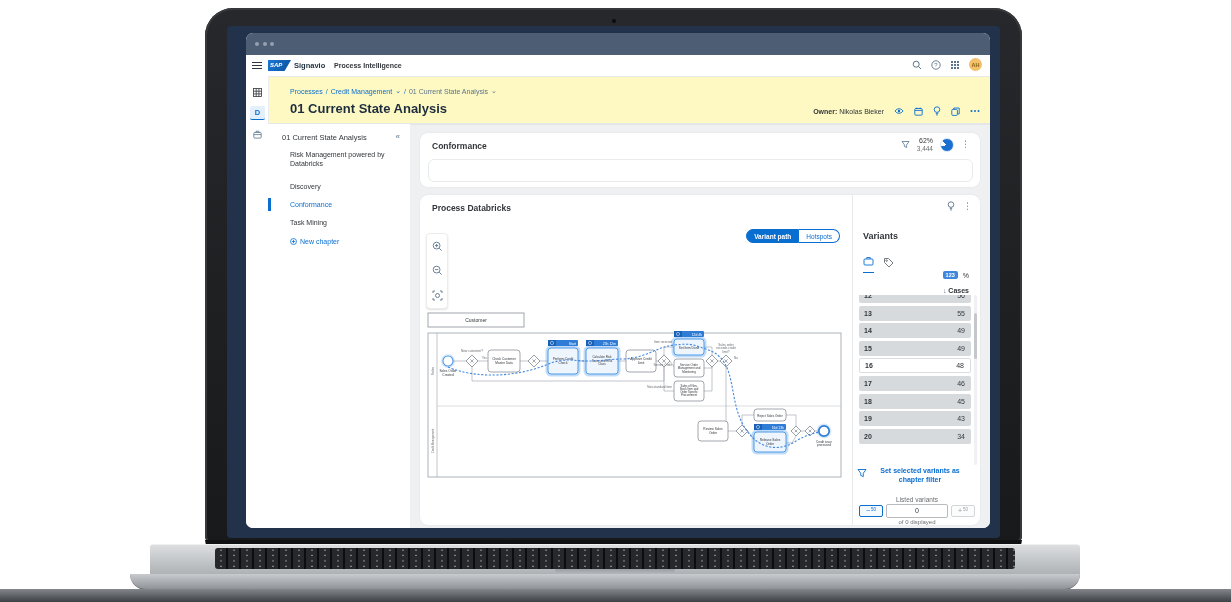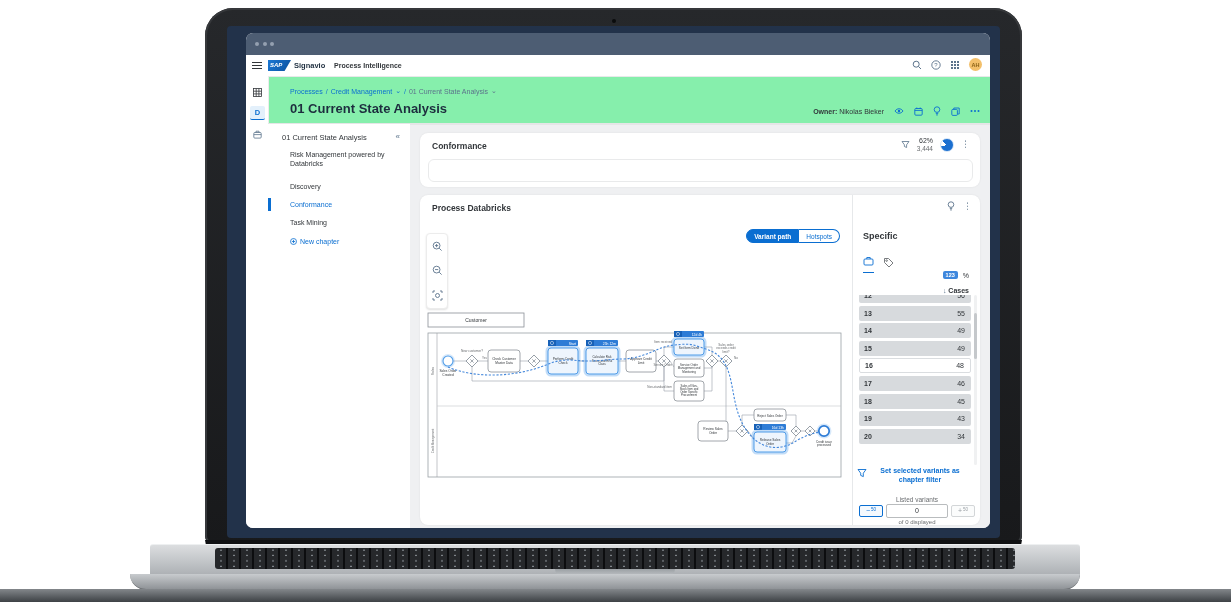--- a/index.html
+++ b/index.html
@@ -16,21 +16,21 @@
       repeating-linear-gradient(90deg,#26282b 0 11px,#0c0d0f 11px 13px),
       repeating-linear-gradient(0deg,#26282b 0 4.4px,#0c0d0f 4.4px 5.4px);
     background-size:13px 5.4px,auto,auto}
   .trackpad-notch{position:absolute;left:50%;top:24px;transform:translateX(-50%);width:120px;height:8px;background:linear-gradient(#9ba0a4,#c3c6c9);border-radius:0 0 12px 12px}
   .base-front{position:absolute;left:130px;top:574px;width:950px;height:15px;background:linear-gradient(#c8cbce,#8f9397);border-radius:0 0 16px 16px;border-bottom:1px solid #6f7376}
   .floor{position:absolute;left:0;top:589px;width:1231px;height:13px;background:linear-gradient(#83878b,#3d4145)}
   
   .window{position:absolute;left:19px;top:7px;width:744px;height:495px;background:#fff;border-radius:7px;overflow:hidden}
   .chrome{height:22px;background:#4d5d73;display:flex;align-items:center;padding-left:9px;gap:3.5px}
   .tdot{width:4px;height:4px;border-radius:50%;background:#94a0b0}
-  .app{position:relative;width:744px;height:352px;background:#86efac}
+  .app{position:relative;width:744px;height:352px;background:#fef9c3}
   
   .topbar{position:absolute;left:0;top:0;width:744px;height:21px;border-bottom:1px solid #e8e9ea;background:#fff}
   .burger{position:absolute;left:6px;top:7px;width:10px;height:7px;display:flex;flex-direction:column;justify-content:space-between;cursor:pointer}
   .burger span{display:block;height:1.2px;background:#32363a}
   .saplogo{position:absolute;left:22px;top:5px;width:23px;height:11px;background:linear-gradient(120deg,#1b78d4,#0a4f9e);clip-path:polygon(0 0,100% 0,72% 100%,0 100%);color:#fff;font-size:6px;font-style:italic;font-weight:bold;line-height:11px;padding-left:2px;box-sizing:border-box}
   .signavio{position:absolute;left:48px;top:6px;font-size:7.5px;font-weight:bold;color:#1d2d3e}
   .apptitle{position:absolute;left:88px;top:7px;font-size:7px;font-weight:bold;color:#32363a}
   .topicons{position:absolute;right:8px;top:3px;display:flex;align-items:center;gap:9px}
   .avatar{width:13px;height:13px;border-radius:50%;background:#f3c06b;color:#8a6116;font-size:5.5px;font-weight:bold;display:flex;align-items:center;justify-content:center}
   
@@ -490,21 +490,21 @@
                     <circle cx="400" cy="122" r="5.2" fill="#ffffff" stroke="#2e7cd6" stroke-width="1.7"></circle>
                     <text x="400" y="133.5" font-size="3" text-anchor="middle" fill="#32363a">Credit issue</text>
                     <text x="400" y="137" font-size="3" text-anchor="middle" fill="#32363a">processed</text>
                   </g>
 
                   <path d="M 24,58 C 52,70 92,68 122,56 C 140,48 150,52 162,52 C 180,52 185,50 200,50 C 225,48 232,38 250,36 C 270,34 268,36 282,40 C 320,52 298,100 330,130 C 344,142 360,140 372,132 C 382,126 390,124 396,123" fill="none" stroke="#3b82d9" stroke-width="1.1" stroke-dasharray="2.2 1.6" opacity="0.95"></path>
                 </svg>
               </div>
 
               <div class="vpanel">
-                <div class="vtitle">Specific</div>
+                <div class="vtitle">Variants</div>
                 <div class="vtabs">
                   <div class="vtab on">
                     <svg width="11" height="10" viewBox="0 0 11 10">
                         <g stroke="#0a6ed1" stroke-width="0.9" fill="none">
                           <rect x="1" y="3" width="9" height="6" rx="1"></rect>
                           <path d="M3.8 3 V1.5 h3.4 V3"></path>
                         </g>
                       </svg>
                   </div>
                   <div class="vtab">

